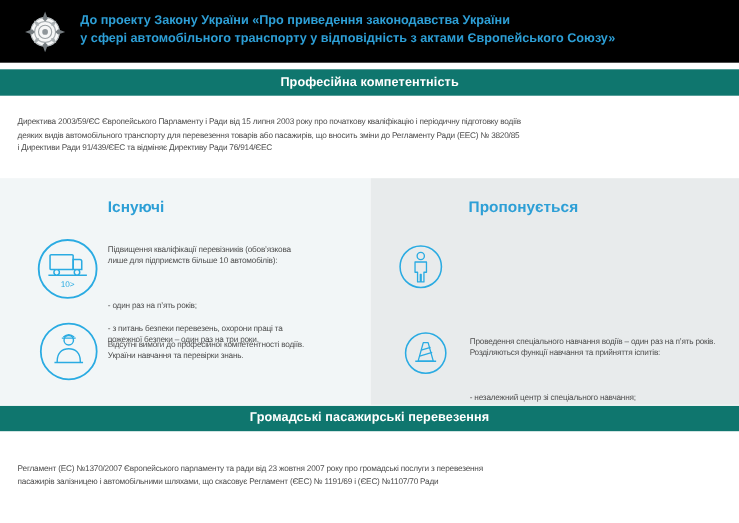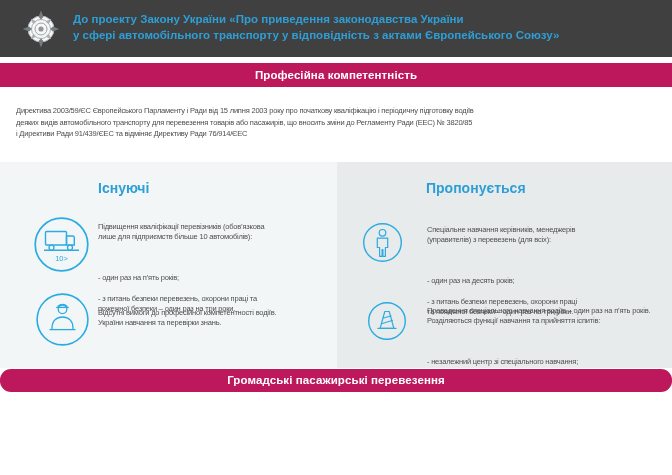--- a/index.html
+++ b/index.html
@@ -3,35 +3,35 @@
 <meta charset="utf-8">
 <style>
   * { margin:0; padding:0; box-sizing:border-box; }
   html,body { background:#fff; }
   .page {
     position:relative; width:672px; height:475px; overflow:hidden;
     background:#ffffff; font-family:"Liberation Sans", sans-serif;
   }
   .header-band {
     position:absolute; left:0; top:0; width:672px; height:57px;
-    background:#404040;
+    background:#000000;
   }
   .logo { position:absolute; left:20px; top:7px; width:42px; height:44px; }
   .title-block {
     position:absolute; left:73px; top:11px;
     font-size:11.5px; font-weight:bold; color:#2d9fd6; line-height:16px;
     white-space:pre;
   }
   .banner {
-    position:absolute; left:0; width:672px; height:24px; background:#be185d;
+    position:absolute; left:0; width:672px; height:24px; background:#0f766e;
     color:#ffffff; font-size:11.5px; font-weight:bold; text-align:center;
     line-height:24px; letter-spacing:0.1px;
   }
   .banner-1 { top:63px; }
-  .banner-2 { top:369px; height:23px; line-height:23px;border-radius:11px; }
+  .banner-2 { top:369px; height:23px; line-height:23px; }
   .intro {
     position:absolute; left:16px; font-size:7.5px; letter-spacing:-0.2px;
     line-height:11.5px; color:#4d4d4d; white-space:pre-line; width:608px;
   }
   .intro-1 { top:105px; }
   .intro-2 { top:420px; }
   .panel-left {
     position:absolute; left:0; top:162px; width:337px; height:206px;
     background:#f2f6f7;
   }
@@ -132,42 +132,35 @@
   <div class="item-text t-l2">
     <div>Відсутні вимоги до професійної компетентності водіїв.
 України навчання та перевірки знань.</div>
   </div>
 
   <svg class="icon-circle i-person" viewBox="0 0 41 41">
     <circle cx="20.5" cy="20.5" r="18.8" fill="none" stroke="#2aabe2" stroke-width="1.4"></circle>
     <circle cx="20.5" cy="10.8" r="3.3" fill="none" stroke="#2aabe2" stroke-width="1.2"></circle>
     <path d="M15.3 16.2 H25.7 V25.5 H23.4 V34.3 H20.9 V27.5 H20.1 V34.3 H17.6 V25.5 H15.3 Z" fill="none" stroke="#2aabe2" stroke-width="1.2" stroke-linejoin="round"></path>
   </svg>
-  <div class="item-text t-r1">
-    <div>Спеціальне навчання керівників, менеджерів
-(управителів) з перевезень (для всіх):</div>
-    <div class="bullets">
-      <div>- один раз на десять років;</div>
-      <div>- з питань безпеки перевезень, охорони праці
-та пожежної безпеки – один раз на три роки.</div>
-    </div>
-  </div>
 
   <svg class="icon-circle i-cone" viewBox="0 0 40 40">
     <circle cx="20" cy="20" r="18.3" fill="none" stroke="#2aabe2" stroke-width="1.4"></circle>
     <path d="M17.8 10.5 L22.2 10.5 L26.9 27.3 L13.1 27.3 Z" fill="none" stroke="#2aabe2" stroke-width="1.2" stroke-linejoin="round"></path>
     <line x1="15.9" y1="17.3" x2="24.4" y2="14.8" stroke="#2aabe2" stroke-width="1.1"></line>
     <line x1="14.5" y1="22.7" x2="25.9" y2="19.3" stroke="#2aabe2" stroke-width="1.1"></line>
     <line x1="10.5" y1="27.4" x2="29.5" y2="27.4" stroke="#2aabe2" stroke-width="1.2"></line>
   </svg>
   <div class="item-text t-r2">
     <div>Проведення спеціального навчання водіїв – один раз на п’ять років.
 Розділяються функції навчання та прийняття іспитів:</div>
     <div class="bullets">
       <div>- незалежний центр зі спеціального навчання;</div>
       <div>- незалежний центр з перевірки знань.</div>
     </div>
   </div>
 
   <div class="banner banner-2">Громадські пасажирські перевезення</div>
 
+  <div class="intro intro-2">Регламент (ЕС) №1370/2007 Європейського парламенту та ради від 23 жовтня 2007 року про громадські послуги з перевезення
+пасажирів залізницею і автомобільними шляхами, що скасовує Регламент (ЄЕС) № 1191/69 і (ЄЕС) №1107/70 Ради</div>
 
 </div>
 
 </body></html>

